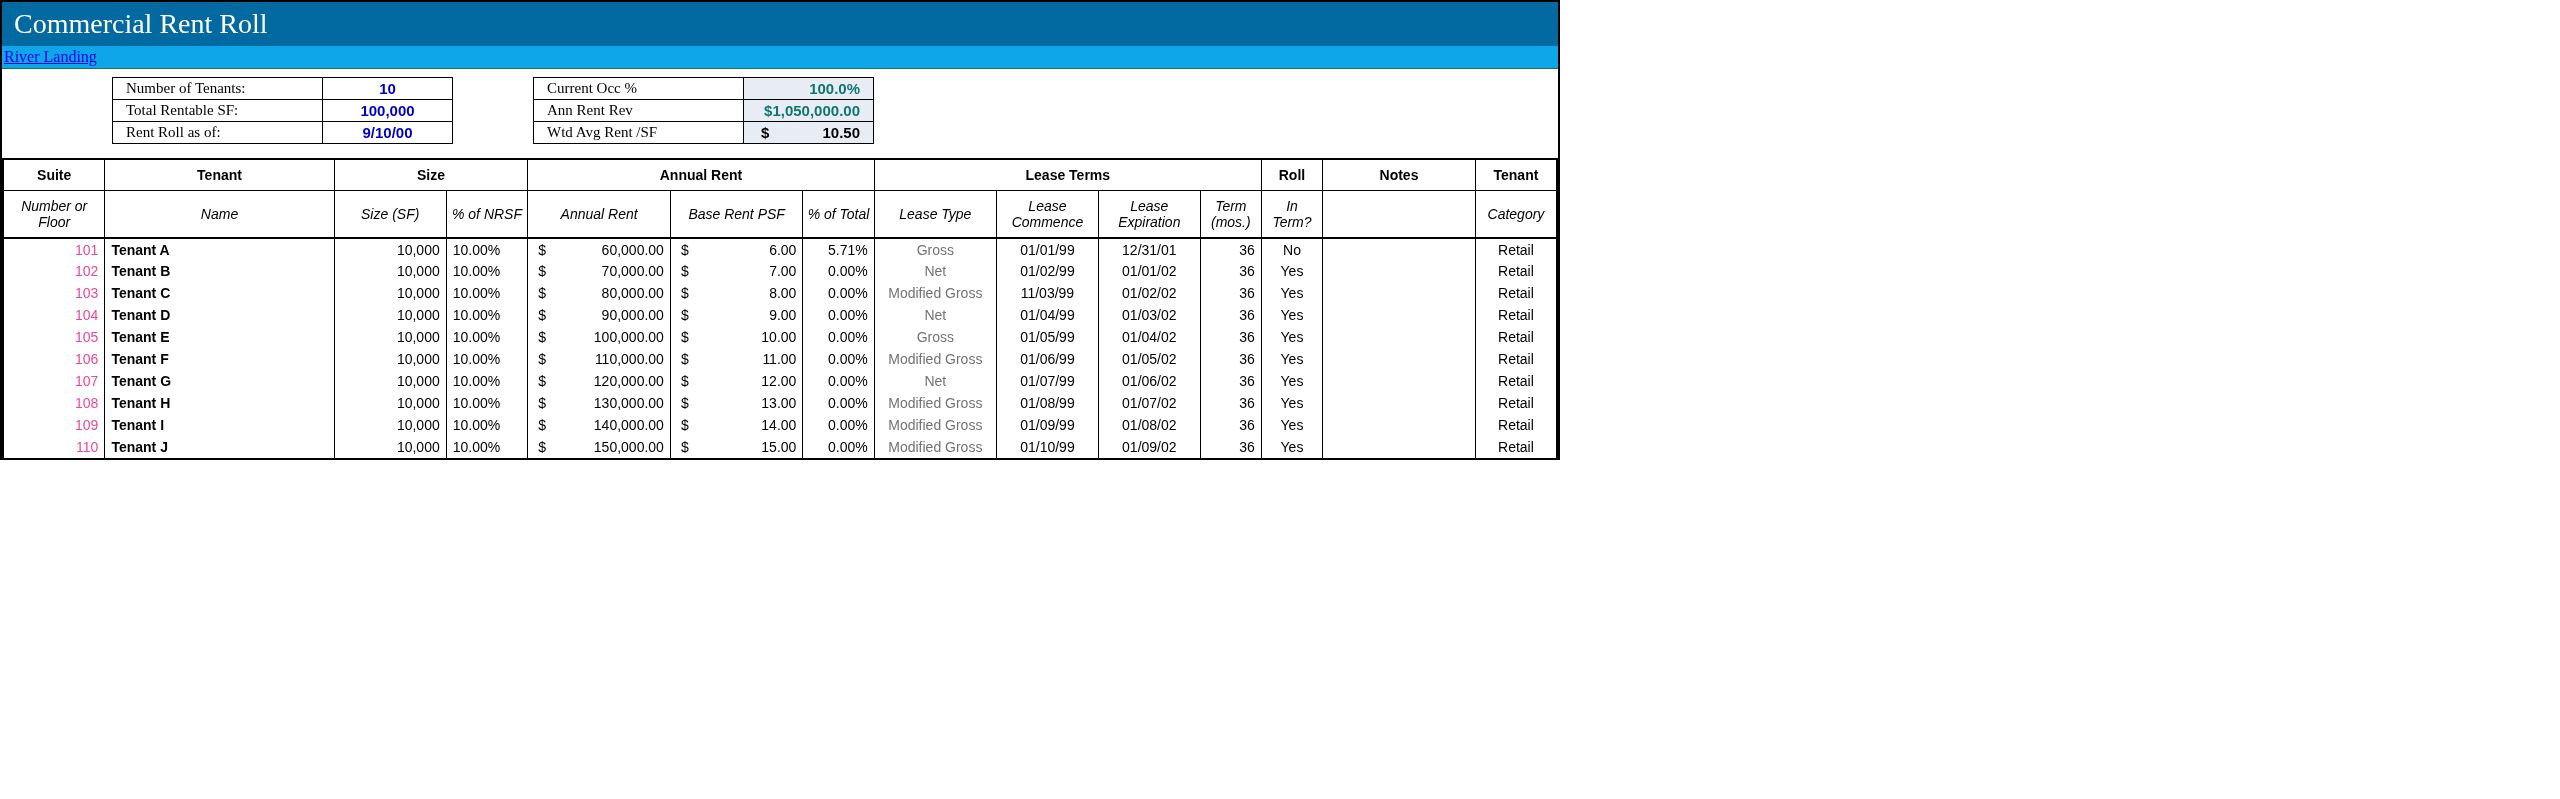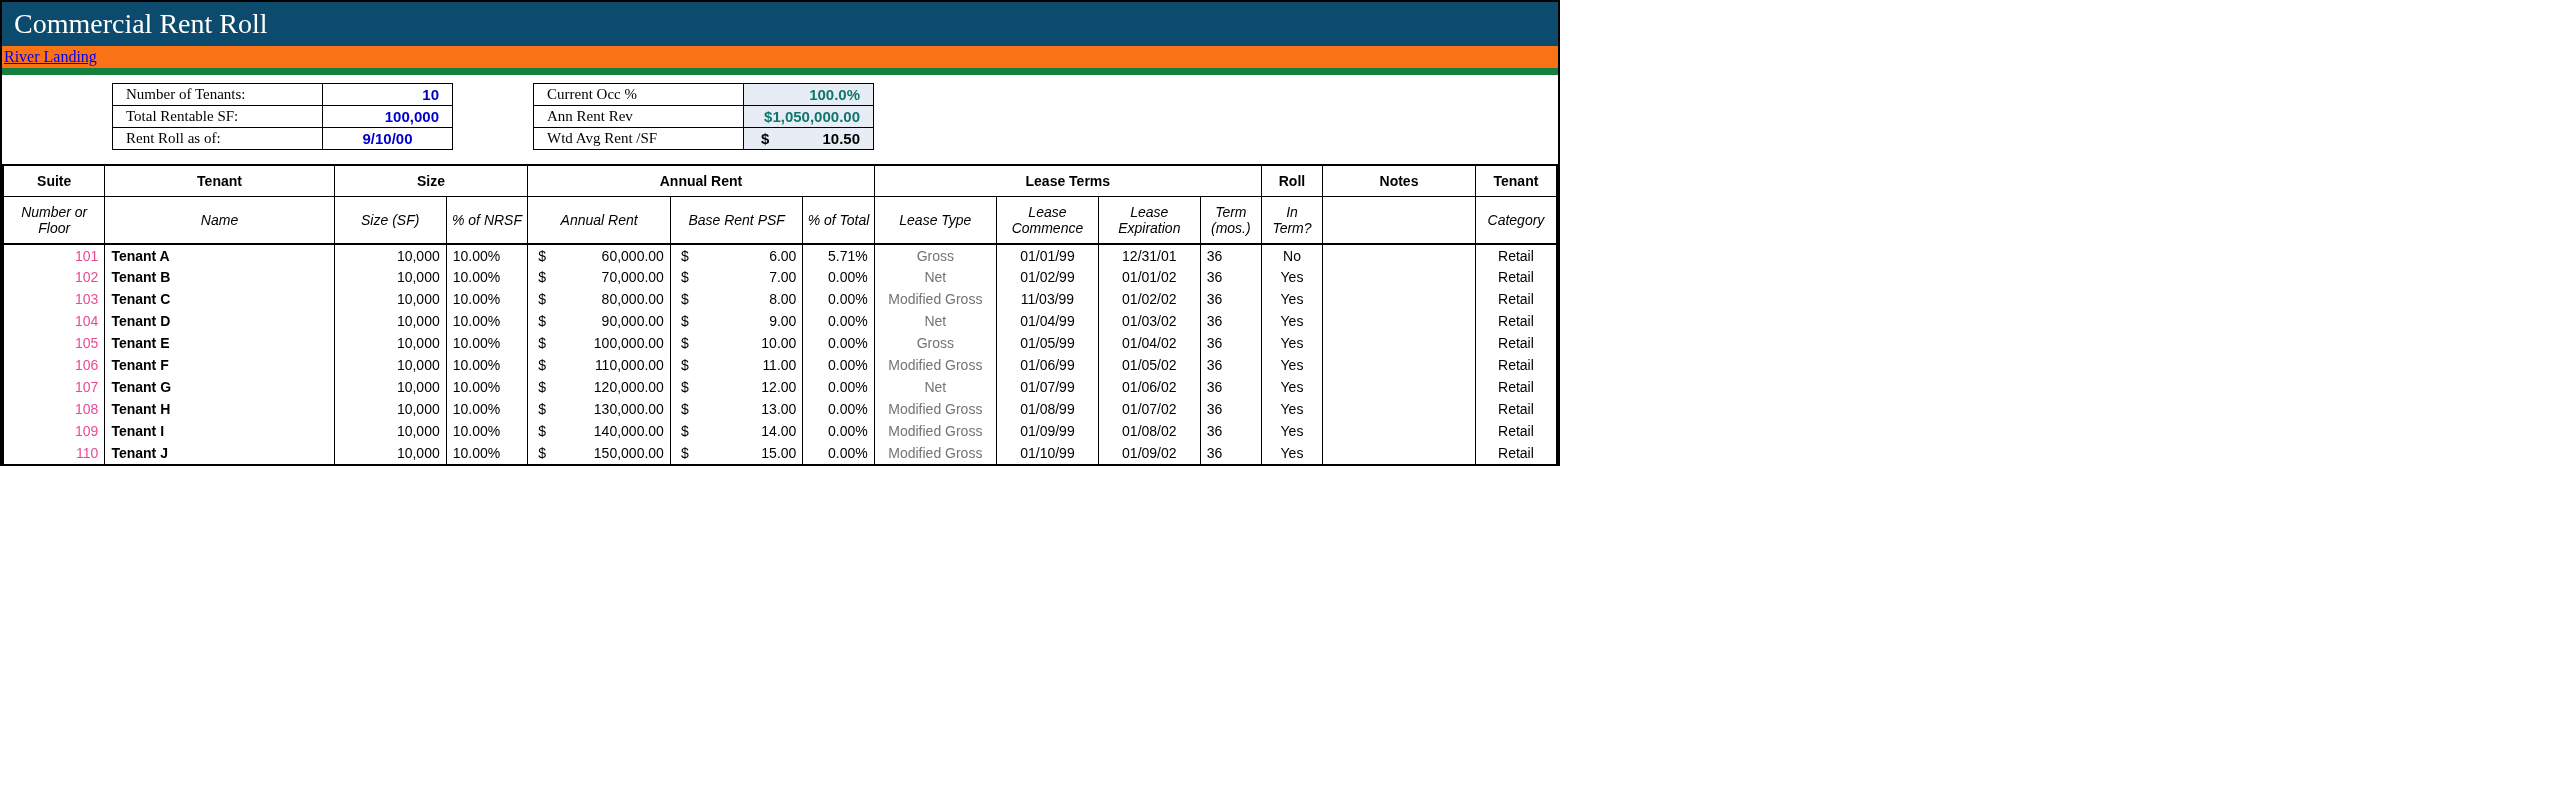--- a/index.html
+++ b/index.html
@@ -9,30 +9,30 @@
     font-family: Georgia, 'Times New Roman', serif;
     background: #fff;
     color: #000;
   }
   .wrap {
     width: 1560px;
     border: 2px solid #000;
     margin: 0;
   }
   .title-bar {
-    background: #0c4a6e;
+    background: #0369a1;
     color: #fff;
     padding: 6px 12px;
     font-size: 28px;
     font-family: Georgia, serif;
   }
   .property-row {
-    background: #f97316;
+    background: #0ea5e9;
     padding: 2px 2px;
-    border-bottom: 7px solid #15803d;
+    border-bottom: 1px solid #15803d;
   }
   .property-link {
     color: #0000ee;
     text-decoration: underline;
     font-size: 16px;
   }
   .summary-area {
     padding: 8px 0 14px 0;
     display: flex;
   }
@@ -40,21 +40,21 @@
   .summary-box {
     border-collapse: collapse;
   }
   .summary-box td {
     border: 1px solid #000;
     padding: 2px 13px;
     font-size: 15px;
     height: 22px;
   }
   .sb-label { width: 210px; font-family: Georgia, serif; }
-  .sb-val { width: 130px; text-align: right; font-weight: bold; color: #0000cc; font-family: Arial, sans-serif; }
+  .sb-val { width: 130px; text-align: center; font-weight: bold; color: #0000cc; font-family: Arial, sans-serif; }
   .sb-val2 { width: 130px; text-align: right; font-weight: bold; color: #0f766e; font-family: Arial, sans-serif; background:#e8edf5; }
   .sb-val2b { width: 130px; font-weight: bold; color:#000; font-family: Arial, sans-serif; background:#e8edf5; }
   .gap { width: 80px; }
   .main-table {
     width: 100%;
     border-collapse: collapse;
     font-family: Arial, sans-serif;
     font-size: 14px;
   }
   .main-table th {
@@ -75,21 +75,21 @@
   .hdr-sub th { font-style: italic; font-weight: normal; border-bottom: 2px solid #000; }
   .c-suite { width: 100px; text-align:right; color:#ec4899; padding-right:6px;}
   .c-tenant { width: 225px; text-align:left; font-weight:bold; }
   .c-size { width: 110px; text-align:right; }
   .c-nrsf { width: 80px; text-align:left; }
   .c-rent { width: 140px; }
   .c-psf { width: 130px; }
   .c-pct { width: 70px; text-align:right; }
   .c-ltype { width: 120px; text-align:center; color:#737373; }
   .c-date { width: 100px; text-align:center; }
-  .c-term { width: 60px; text-align:left; }
+  .c-term { width: 60px; text-align:right; }
   .c-roll { width: 60px; text-align:center; }
   .c-notes { width: 150px; }
   .c-cat { width: 80px; text-align:center; }
   .money { display:flex; justify-content:space-between; }
   .money .sym { padding-left:4px; }
   .money .amt { text-align:right; }
   
   .sep-l { border-left: 2px solid #000 !important; }
   .sep-r { border-right: 2px solid #000 !important; }
 </style>

